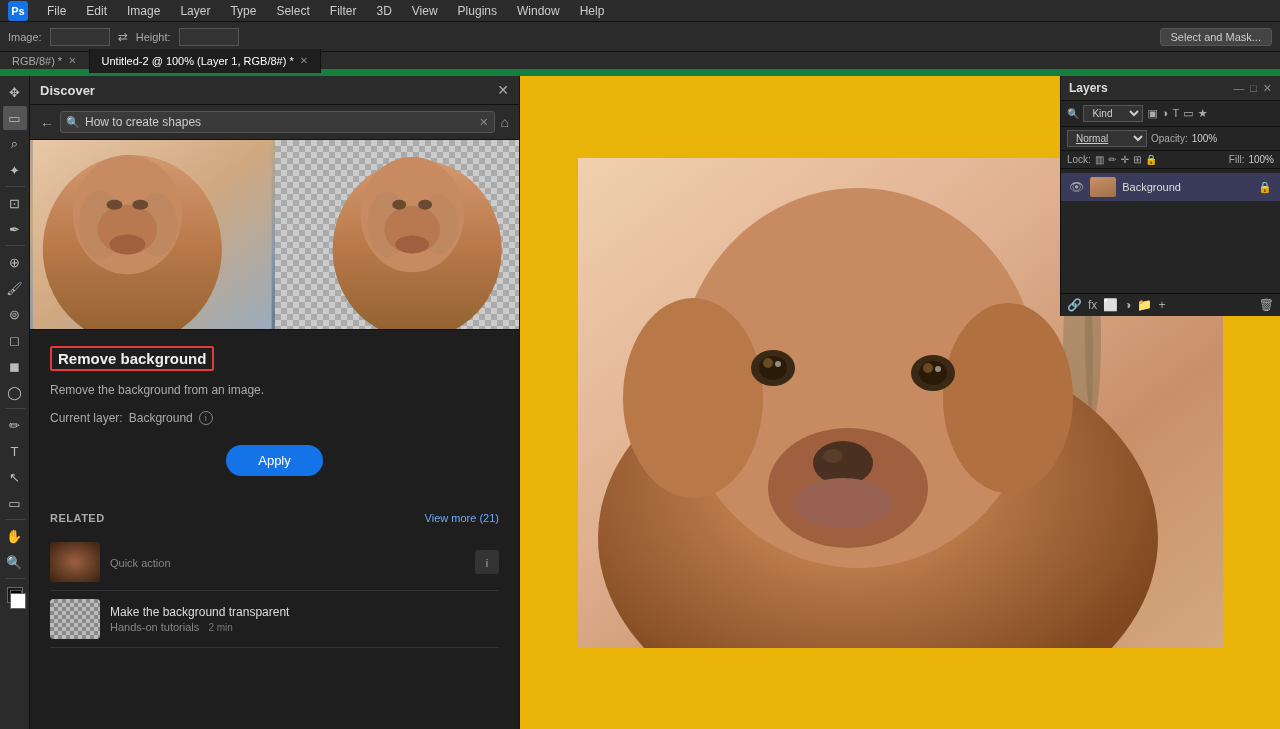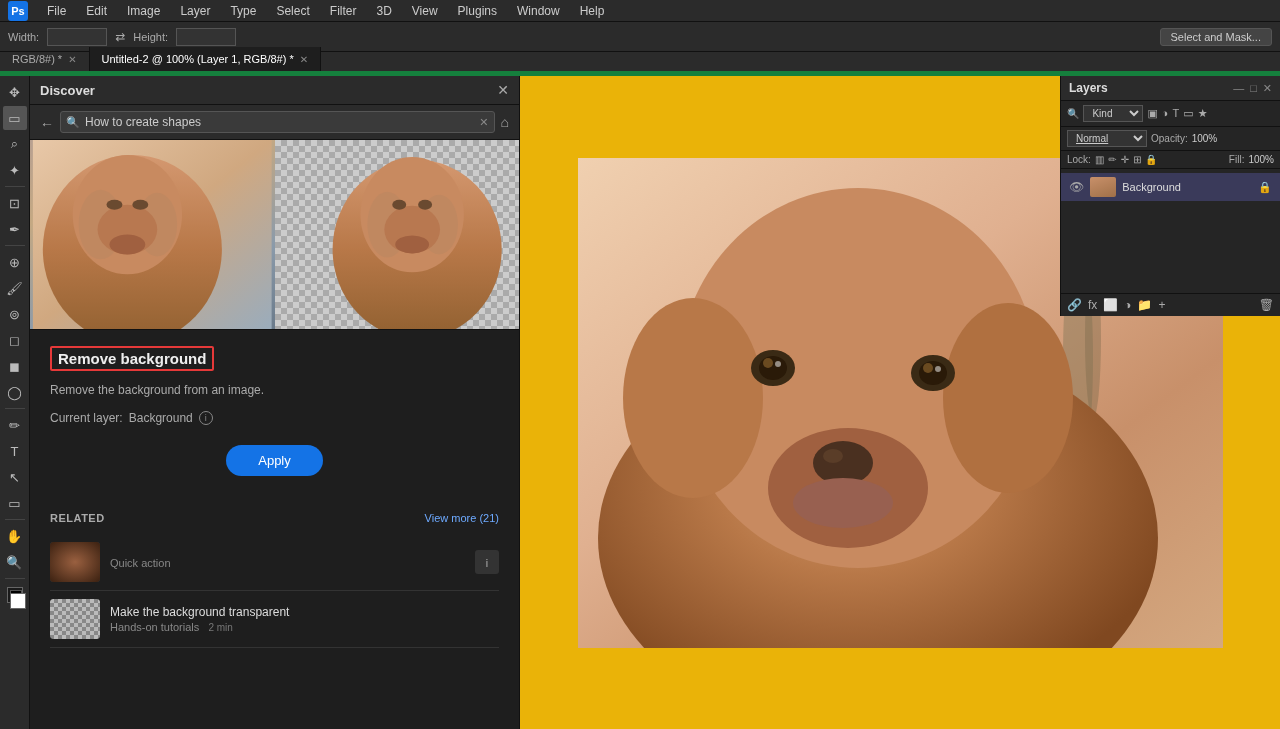--- a/index.html
+++ b/index.html
@@ -59,22 +59,22 @@
       height: 18px;
       padding: 0 4px;
       font-size: 11px;
     }
 
     
     .tabs-bar {
       background: #2b2b2b;
       height: 24px;
       display: flex;
-      align-items: flex-end;
-      border-bottom: 5px solid #15803d;
+      align-items: center;
+      border-bottom: 7px solid #15803d;
     }
     .tab {
       padding: 0 12px;
       height: 24px;
       display: flex;
       align-items: center;
       gap: 6px;
       font-size: 11px;
       color: #aaa;
       cursor: pointer;
@@ -441,21 +441,21 @@
   <div class="menu-item">Select</div>
   <div class="menu-item">Filter</div>
   <div class="menu-item">3D</div>
   <div class="menu-item">View</div>
   <div class="menu-item">Plugins</div>
   <div class="menu-item">Window</div>
   <div class="menu-item">Help</div>
 </div>
 
 <div class="options-bar">
-  <label>Width:</label>
+  <label>Image:</label>
   <input type="text" style="width: 60px;">
   <span style="color:#aaa;">⇄</span>
   <label>Height:</label>
   <input type="text" style="width: 60px;">
   <div style="flex:1;"></div>
   <button class="select-mask-btn">Select and Mask...</button>
 </div>
 
 <div class="tabs-bar">
   <div class="tab">

